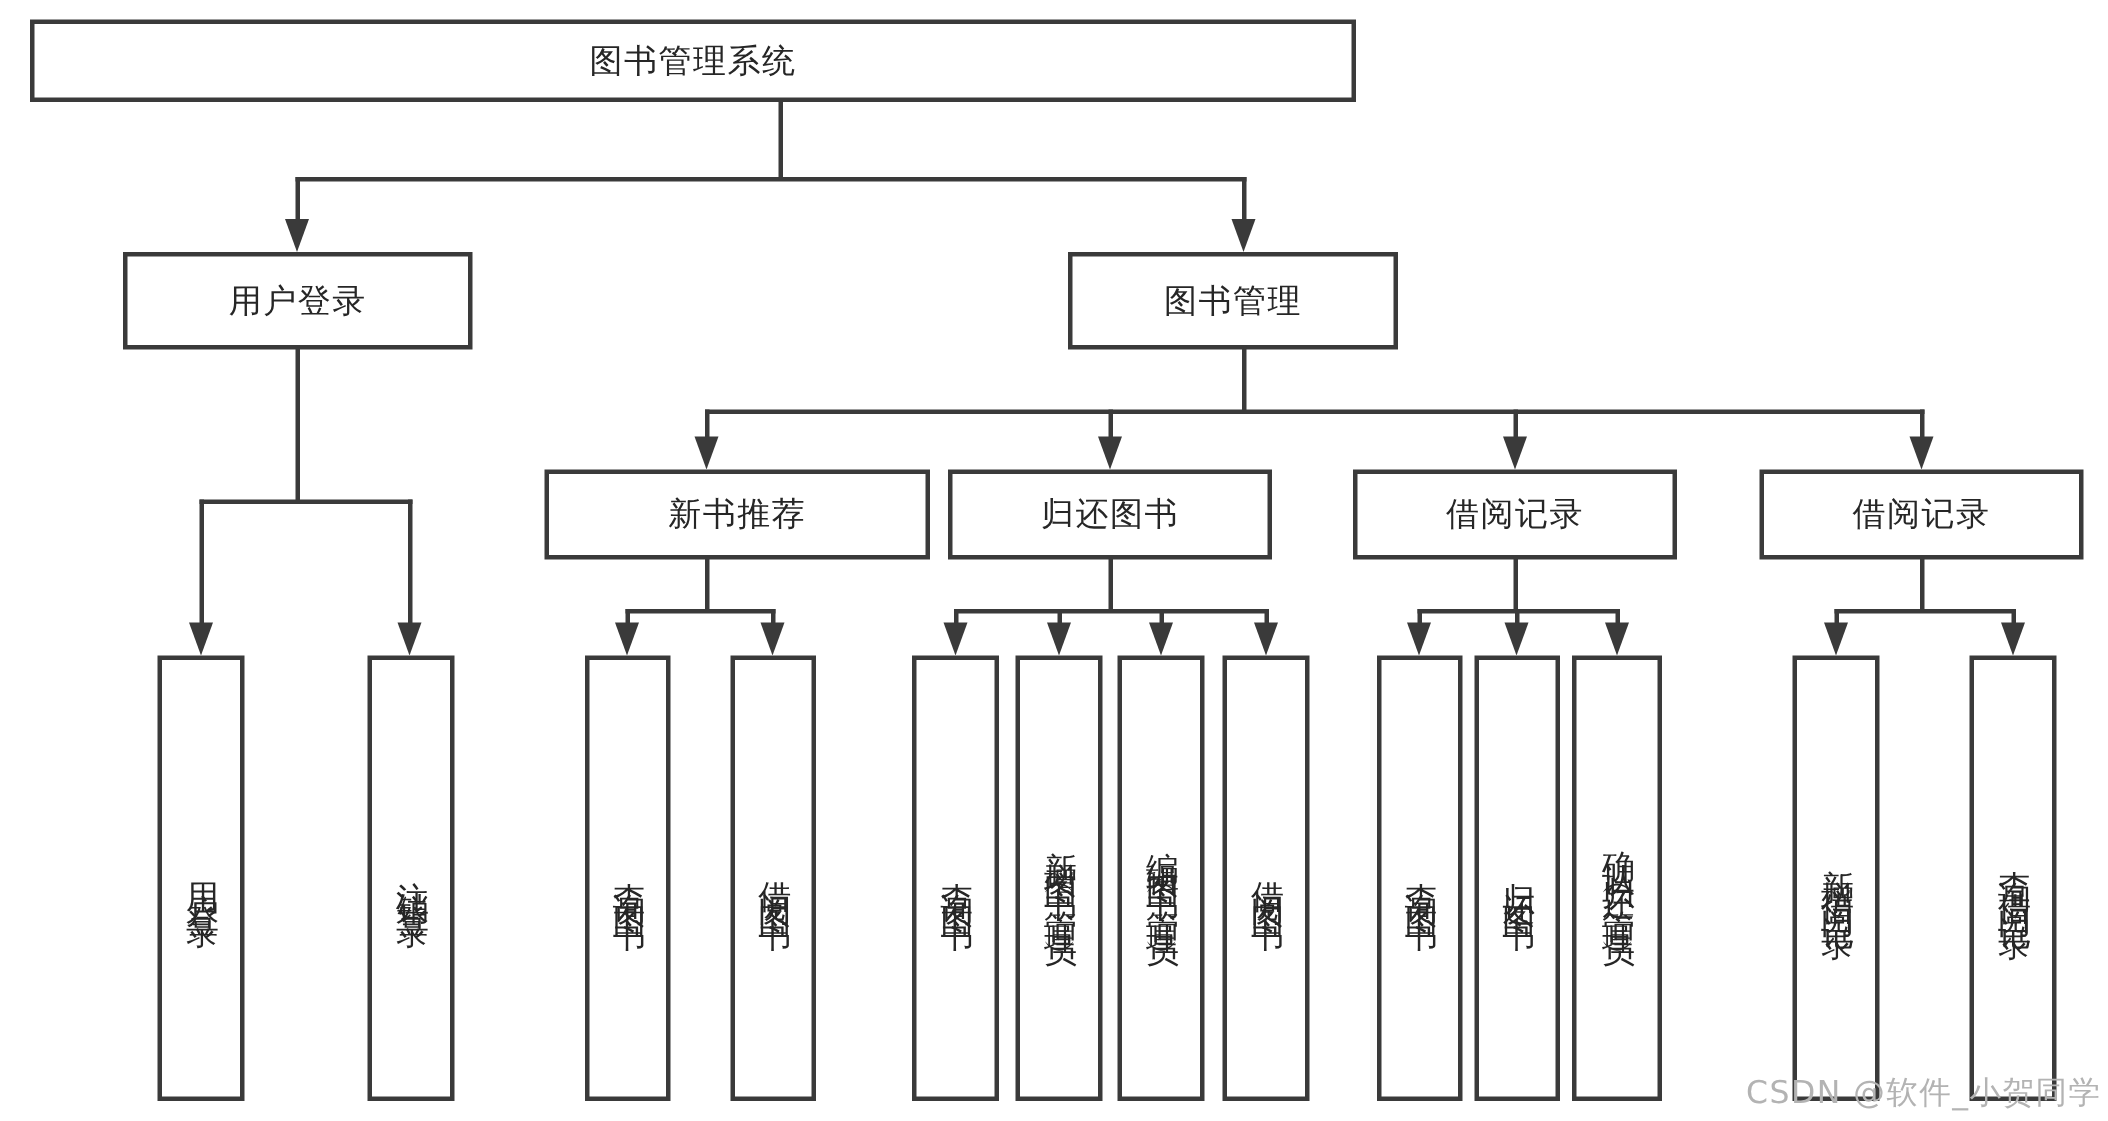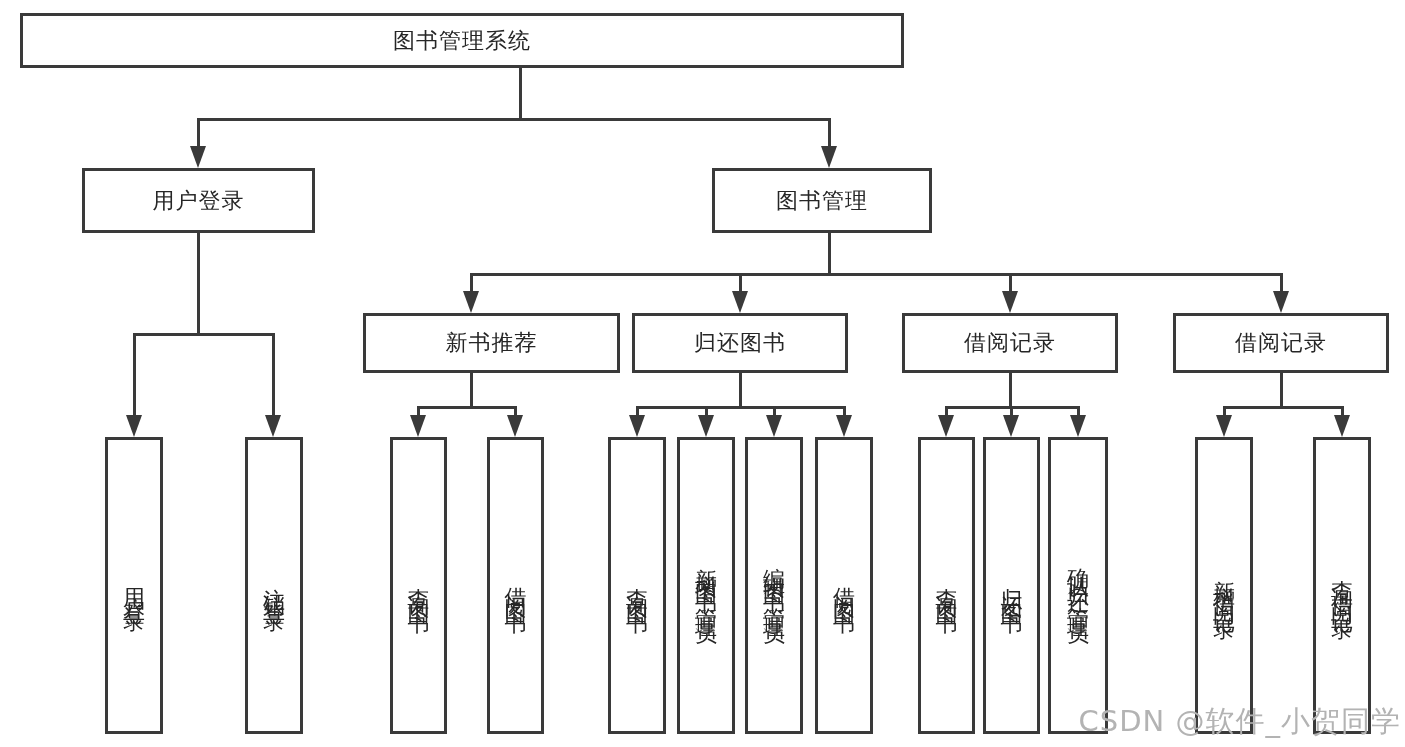--- a/index.html
+++ b/index.html
@@ -50,21 +50,21 @@
     bottom:-21px;
     width:0;height:0;
     border:solid transparent;
     border-width:22px 8px 0 8px;
     border-top-color:#3a3a3a;
   }
   .watermark{
     position:absolute;
     right:4px;
     bottom:5px;
-    font-size:29px;
+    font-size:21px;
     color:#b3b3b3;
     letter-spacing:1px;
     white-space:nowrap;
     margin-top:36px;
   }
 </style>
 </head>
 <body>
 
 <div class="canvas">

